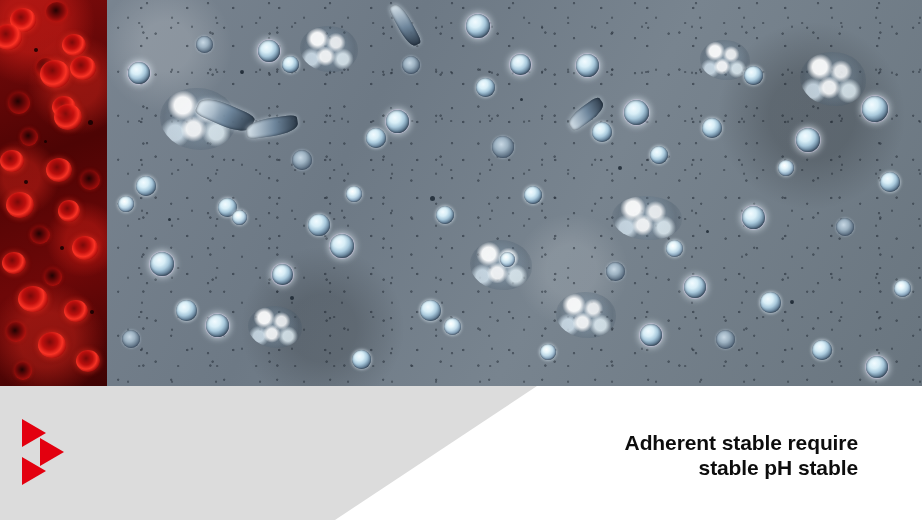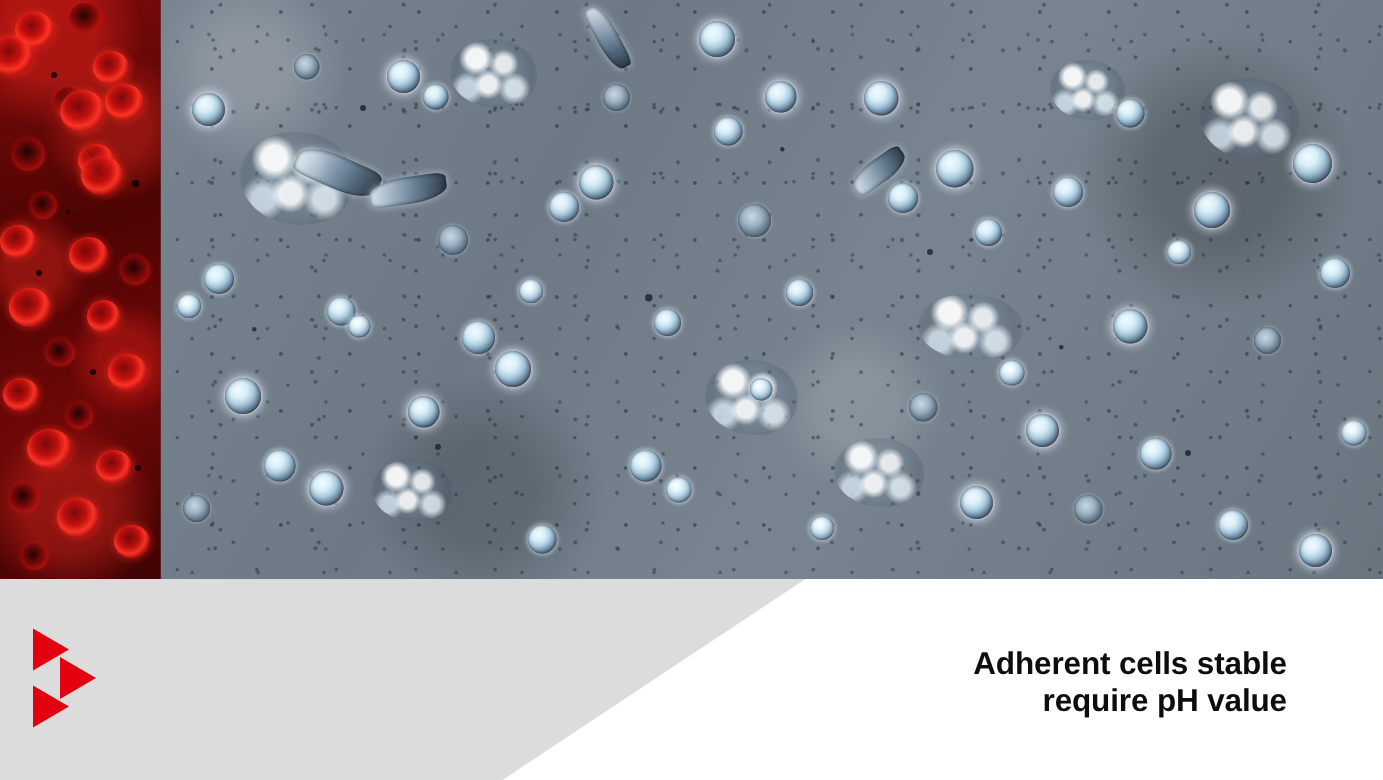--- a/index.html
+++ b/index.html
@@ -375,17 +375,17 @@
   </div>
 
   <div class="logo">
     <span class="tri tri-top"></span>
     <span class="tri tri-mid"></span>
     <span class="tri tri-bottom"></span>
   </div>
 
 
   <div class="banner-tagline">
-    <span class="l1">Adherent cells stable</span>
-    <span class="l2">require pH value</span>
+    <span class="l1">Adherent stable require</span>
+    <span class="l2">stable pH stable</span>
   </div>
 
 </div>
 
 </body></html>

